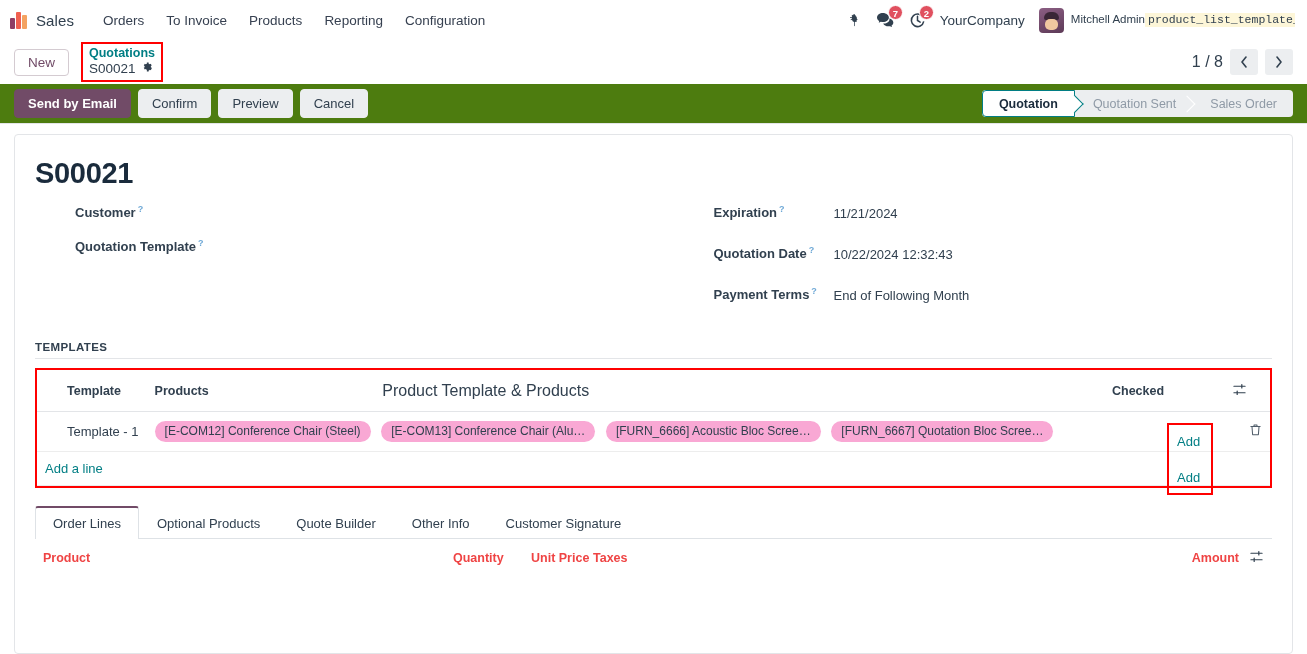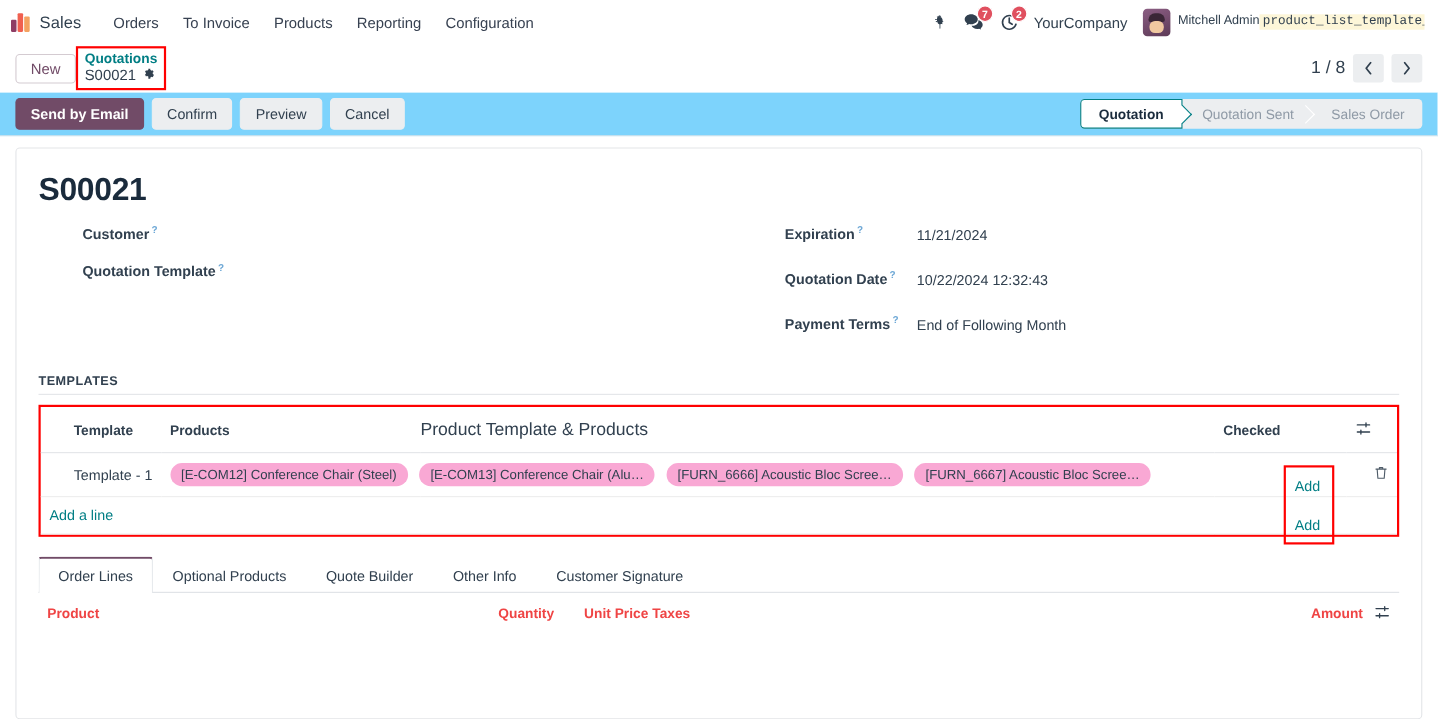--- a/index.html
+++ b/index.html
@@ -106,20 +106,21 @@
     border: 1px solid #d4cbd1;
     background: #fff;
     color: #714B67;
     border-radius: 4px;
     font-size: 13.5px;
     padding: 5px 13px;
     cursor: pointer;
     font-family: inherit;
   }
   .crumb-box {
+    margin-left: 12px;
     border: 2.5px solid #ff0000;
     padding: 2px 6px 3px 6px;
     display: flex; flex-direction: column;
     line-height: 1.2;
   }
   .crumb-parent { font-size: 12.5px; font-weight: 700; color: #017e84; cursor: pointer; }
   .crumb-current { font-size: 13.5px; color: #31404f; display: flex; align-items: center; gap: 5px; }
   .gear { font-size: 12px; color: #31404f; cursor: pointer; }
 
   .pager { margin-left: auto; display: flex; align-items: center; gap: 7px; }
@@ -133,21 +134,21 @@
     cursor: pointer;
     display: flex; align-items: center; justify-content: center;
   }
 
   
   .action-bar {
     height: 40px;
     display: flex;
     align-items: center;
     padding: 0 14px;
-    background: #7dd3fc;
+    background: #4d7c0f;
     border-bottom: 1px solid #e3e5e8;
   }
   .btn {
     font-family: inherit;
     font-size: 13px;
     border-radius: 4px;
     padding: 6px 13px;
     border: 1px solid transparent;
     cursor: pointer;
     margin-right: 7px;
@@ -469,21 +470,21 @@
           </th>
         </tr>
       </thead>
       <tbody>
         <tr>
           <td class="td-template">Template - 1</td>
           <td colspan="3">
             <span class="tag">[E-COM12] Conference Chair (Steel)</span>
             <span class="tag">[E-COM13] Conference Chair (Alu…</span>
             <span class="tag">[FURN_6666] Acoustic Bloc Scree…</span>
-            <span class="tag">[FURN_6667] Acoustic Bloc Scree…</span>
+            <span class="tag">[FURN_6667] Quotation Bloc Scree…</span>
           </td>
           <td class="th-opt">
             <span class="trash">
               <svg width="13" height="14" viewBox="0 0 14 15" fill="none" stroke="#31404f" stroke-width="1.1" aria-hidden="true">
                 <path d="M2 3.7h10M5.4 3.7V2.2h3.2v1.5M3.2 3.7l.7 9h6.2l.7-9" stroke-linecap="round" stroke-linejoin="round"></path>
               </svg>
             </span>
           </td>
         </tr>
         <tr class="addline-row">

